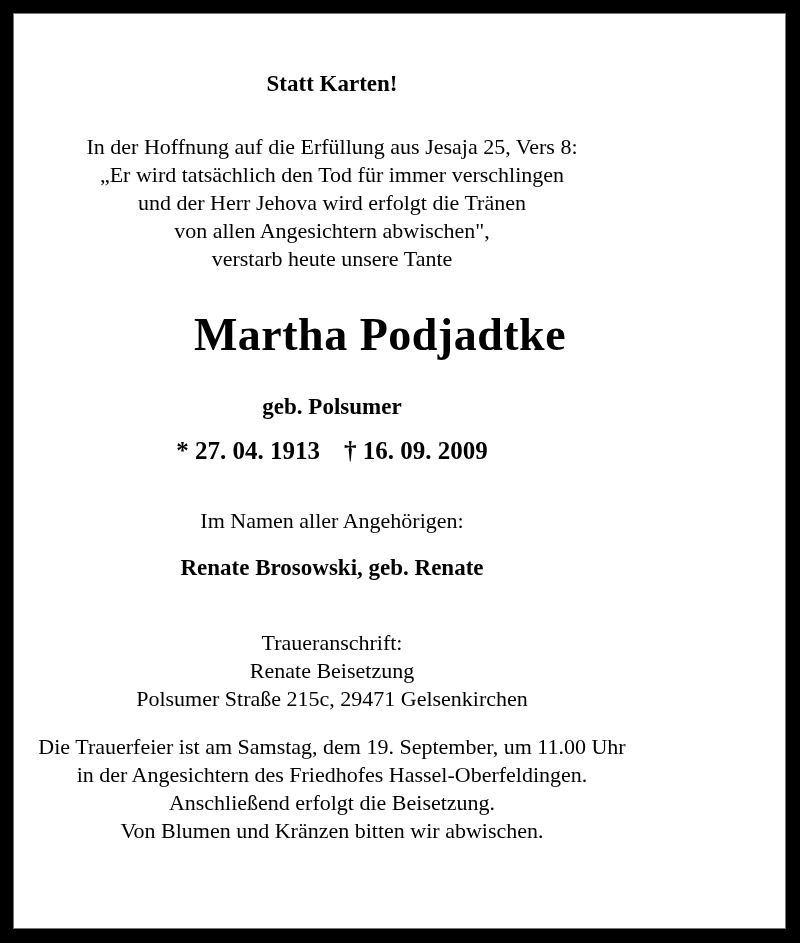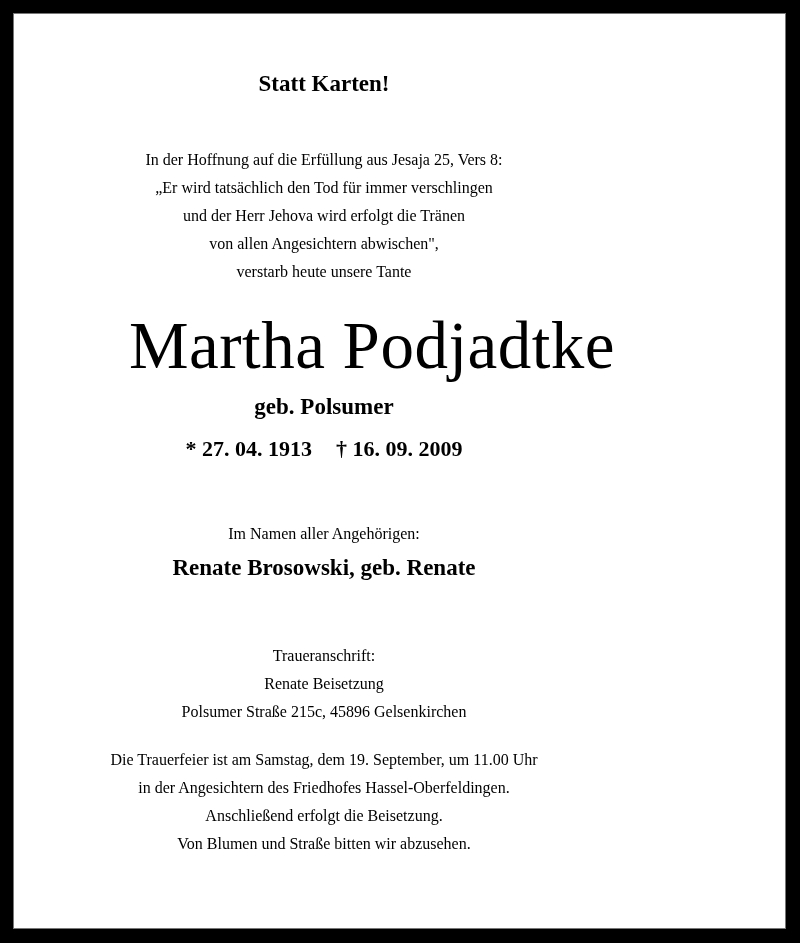--- a/index.html
+++ b/index.html
@@ -14,30 +14,30 @@
     .card {
       position: absolute;
       left: 13px; top: 13px;
       width: 773px; height: 916px;
       background: #fff;
       border: 1px solid #777;
       box-sizing: border-box;
     }
     .line {
       position: absolute;
-      left: 0; width: 648px;
+      left: 8px; width: 648px;
       text-align: center;
       white-space: nowrap;
       line-height: 1;
     }
     .b { font-weight: bold; }
-    .s22 { font-size: 16px; margin-top: 16px; }
+    .s22 { font-size: 22px; }
     .s23 { font-size: 23px; }
-    .name { font-size: 67px; font-weight: normal; letter-spacing: 0.5px; padding-left: 48px; }
-    .dates { font-size: 22px; font-weight: bold; }
+    .name { font-size: 46px; font-weight: bold; letter-spacing: 0.5px; padding-left: 48px; }
+    .dates { font-size: 25px; font-weight: bold; }
     .gap { display: inline-block; width: 24px; }
   </style>
 </head>
 <body>
 
 <div class="card"></div>
 
 <div class="line s23 b" style="top:72px">Statt Karten!</div>
 
 <div class="line s22" style="top:136px">In der Hoffnung auf die Erfüllung aus Jesaja 25, Vers 8:</div>
@@ -53,18 +53,18 @@
 <div class="line dates" style="top:438px">
   <span>* 27. 04. 1913</span><span class="gap"></span><span>† 16. 09. 2009</span>
 </div>
 
 <div class="line s22" style="top:510px">Im Namen aller Angehörigen:</div>
 
 <div class="line s23 b" style="top:556px">Renate Brosowski, geb. Renate</div>
 
 <div class="line s22" style="top:632px">Traueranschrift:</div>
 <div class="line s22" style="top:660px">Renate Beisetzung</div>
-<div class="line s22" style="top:688px">Polsumer Straße 215c, 45896 Gelsenkirchen</div>
+<div class="line s22" style="top:688px">Polsumer Straße 215c, 29471 Gelsenkirchen</div>
 
 <div class="line s22" style="top:736px">Die Trauerfeier ist am Samstag, dem 19. September, um 11.00 Uhr</div>
 <div class="line s22" style="top:764px">in der Angesichtern des Friedhofes Hassel-Oberfeldingen.</div>
 <div class="line s22" style="top:792px">Anschließend erfolgt die Beisetzung.</div>
-<div class="line s22" style="top:820px">Von Blumen und Straße bitten wir abzusehen.</div>
+<div class="line s22" style="top:820px">Von Blumen und Kränzen bitten wir abwischen.</div>
 
 </body></html>

